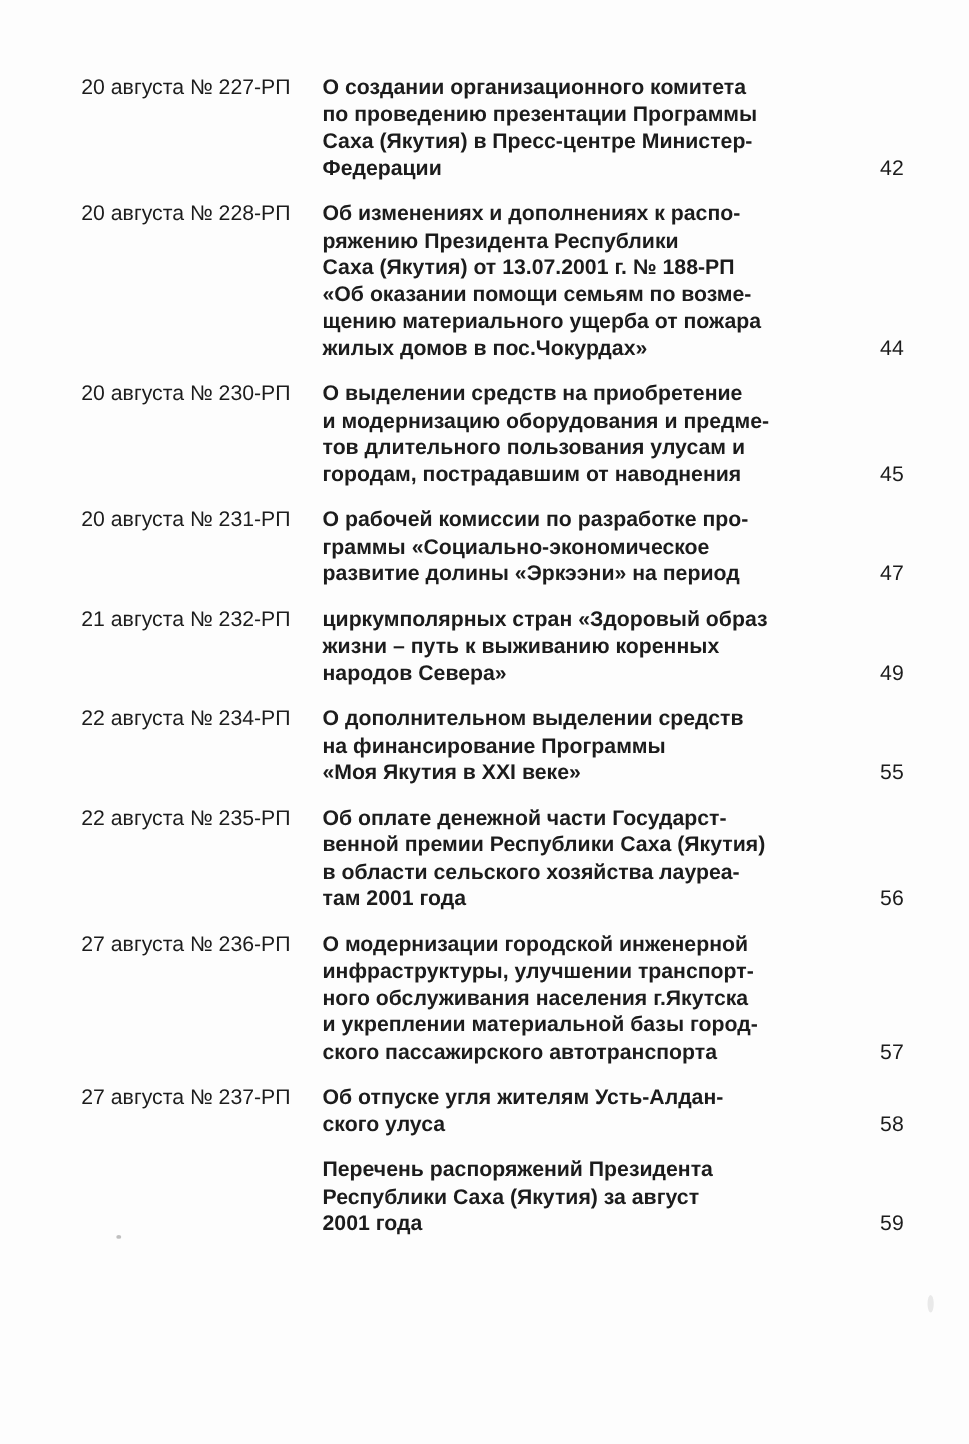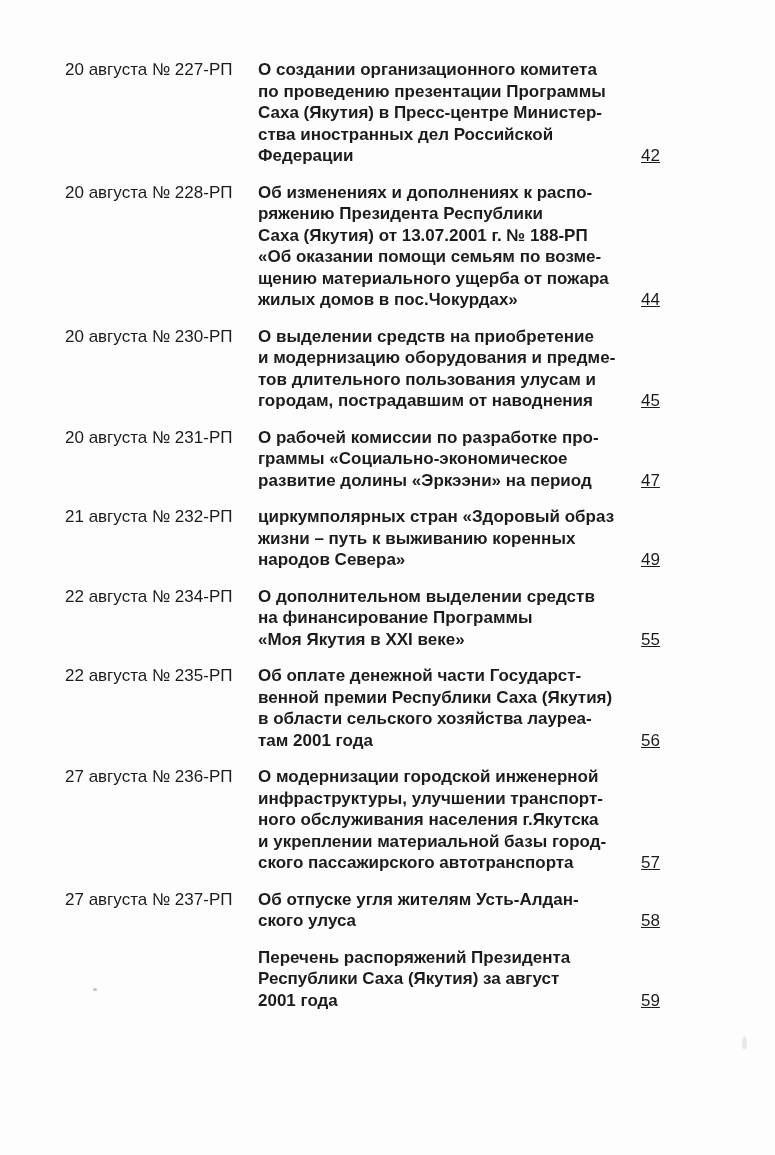--- a/index.html
+++ b/index.html
@@ -5,21 +5,21 @@
   html, body {
     margin: 0;
     padding: 0;
     background: #fdfdfd;
   }
   .page {
     position: relative;
     width: 775px;
     height: 1155px;
     box-sizing: border-box;
-    padding: 59px 88px 0 65px;
+    padding: 59px 52px 0 65px;
     background: #fdfdfd;
     font-family: "Liberation Sans", "DejaVu Sans", sans-serif;
     font-size: 17px;
     line-height: 21.5px;
     color: #1c1c1c;
     overflow: hidden;
   }
   .entries {
     display: block;
   }
@@ -29,22 +29,22 @@
     margin-bottom: 15px;
   }
   .entry-date {
     white-space: nowrap;
   }
   .entry-title .title-line {
     white-space: nowrap;
     font-weight: bold;
   }
   .entry-page {
+    text-align: right;
     align-self: end;
-    text-decoration: underline;
   }
   .speck {
     position: absolute;
     left: 93px;
     top: 988px;
     width: 4px;
     height: 3px;
     background: #bfbfbf;
     border-radius: 50%;
   }
@@ -62,21 +62,20 @@
 <body>
 
 <div class="page">
   <div class="entries">
   <div class="entry">
     <div class="entry-date">20 августа № 227-РП</div>
     <div class="entry-title">
           <div class="title-line">О создании организационного комитета</div>
           <div class="title-line">по проведению презентации Программы</div>
           <div class="title-line">Саха (Якутия) в Пресс-центре Министер-</div>
-          <div class="title-line">ства иностранных дел Российской</div>
           <div class="title-line">Федерации</div>
         </div>
     <div class="entry-page">42</div>
   </div>
 
   <div class="entry">
     <div class="entry-date">20 августа № 228-РП</div>
     <div class="entry-title">
           <div class="title-line">Об изменениях и дополнениях к распо-</div>
           <div class="title-line">ряжению Президента Республики</div>

